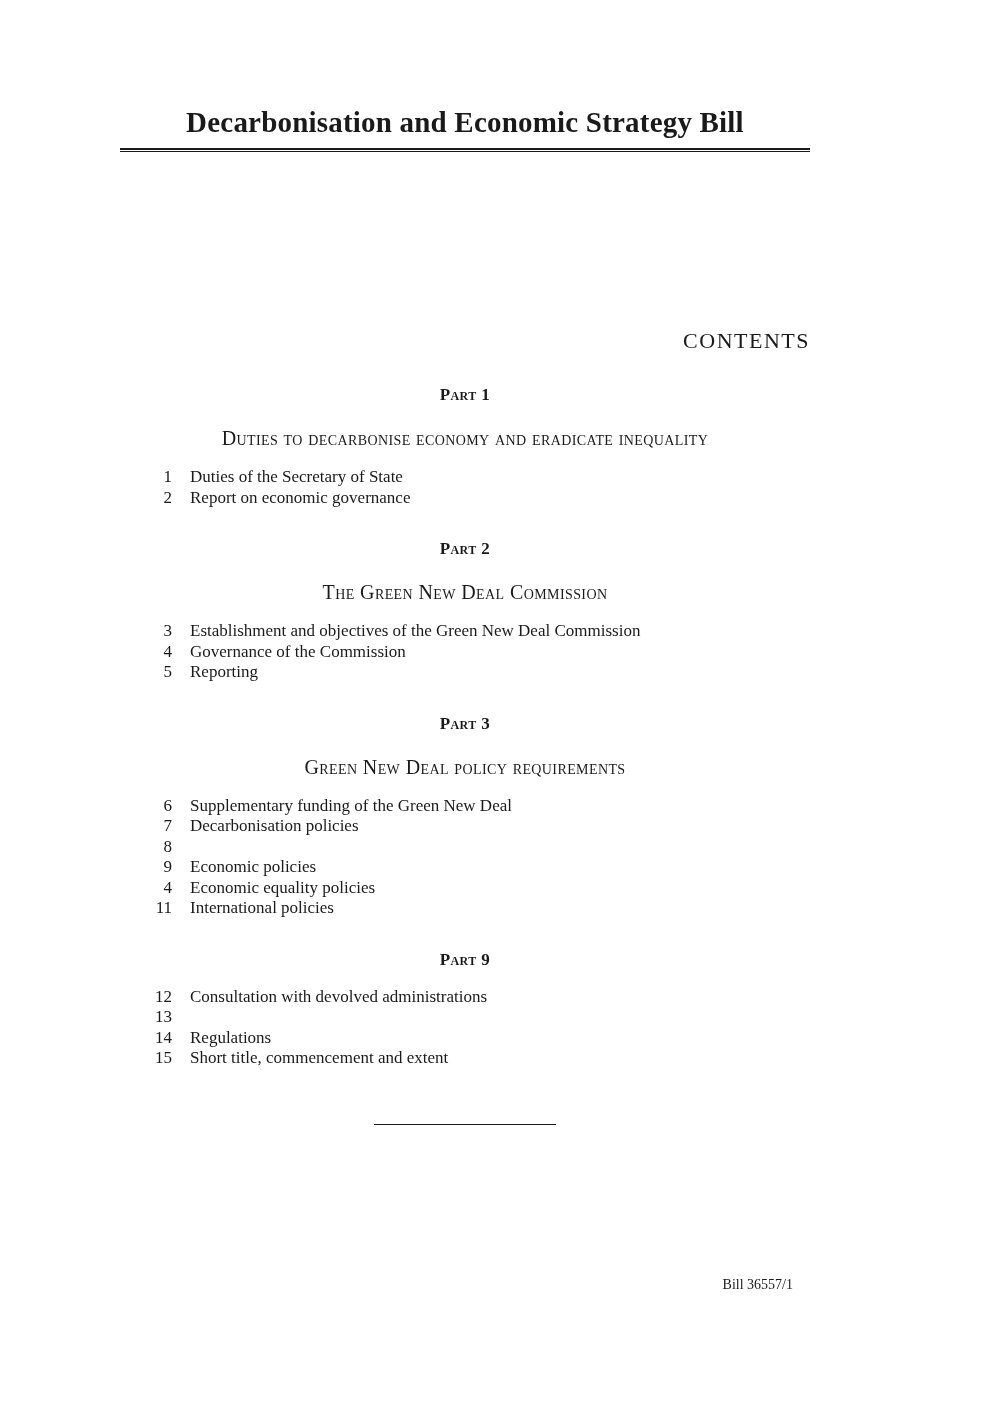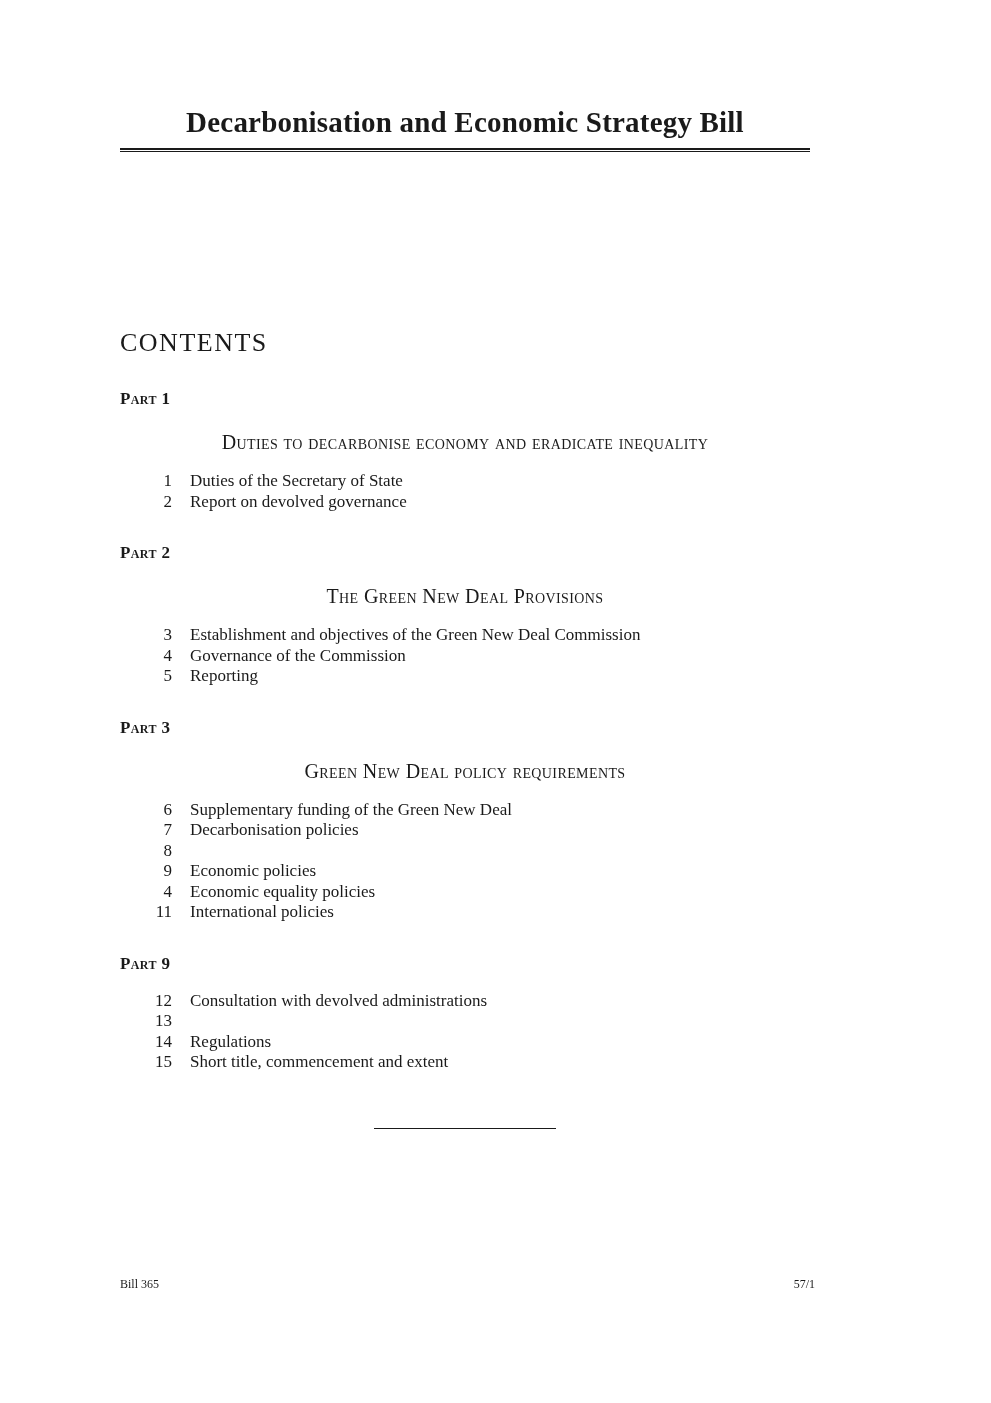--- a/index.html
+++ b/index.html
@@ -29,26 +29,27 @@
     line-height:1.15;
   }
   .title-rule{
     margin-top:9px;
     height:4px;
     border-top:2.5px solid var(--text-color);
     border-bottom:1px solid var(--text-color);
   }
   .contents-heading{
     margin-top:176px;
-    text-align:left;
-    font-size:26px;
+    text-align:right;
+    font-size:22px;
     letter-spacing:1.5px;
   }
   .part-label{
     margin-top:31px;
+    text-align:center;
     font-size:17px;
     font-weight:bold;
     font-variant:small-caps;
     letter-spacing:.4px;
   }
   .part-heading{
     margin-top:22px;
     text-align:center;
     font-size:20px;
     font-weight:normal;
@@ -69,25 +70,25 @@
     text-align:right;
   }
   .end-rule{
     width:182px;
     margin:55px auto 0;
     border-top:1.5px solid var(--text-color);
   }
   .page-footer{
     position:absolute;
     left:120px;
-    right:176px;
+    right:198px;
     top:1277px;
     display:flex;
-    justify-content:space-between;
-    font-size:12px;
+    justify-content:flex-end;
+    font-size:14px;
   }
 </style>
 </head>
 <body>
 
 <div class="page">
 
   <h1 class="bill-title">Decarbonisation and Economic Strategy Bill</h1>
   <div class="title-rule"></div>
 
@@ -96,28 +97,28 @@
   <section class="part">
     <h2 class="part-label">Part 1</h2>
     <h3 class="part-heading">Duties to decarbonise economy and eradicate inequality</h3>
     <div class="toc-list">
       <div class="toc-row">
         <span class="toc-num">1</span>
         <span class="toc-text">Duties of the Secretary of State</span>
       </div>
       <div class="toc-row">
         <span class="toc-num">2</span>
-        <span class="toc-text">Report on devolved governance</span>
+        <span class="toc-text">Report on economic governance</span>
       </div>
     </div>
   </section>
 
   <section class="part">
     <h2 class="part-label">Part 2</h2>
-    <h3 class="part-heading">The Green New Deal Provisions</h3>
+    <h3 class="part-heading">The Green New Deal Commission</h3>
     <div class="toc-list">
       <div class="toc-row">
         <span class="toc-num">3</span>
         <span class="toc-text">Establishment and objectives of the Green New Deal Commission</span>
       </div>
       <div class="toc-row">
         <span class="toc-num">4</span>
         <span class="toc-text">Governance of the Commission</span>
       </div>
       <div class="toc-row">

